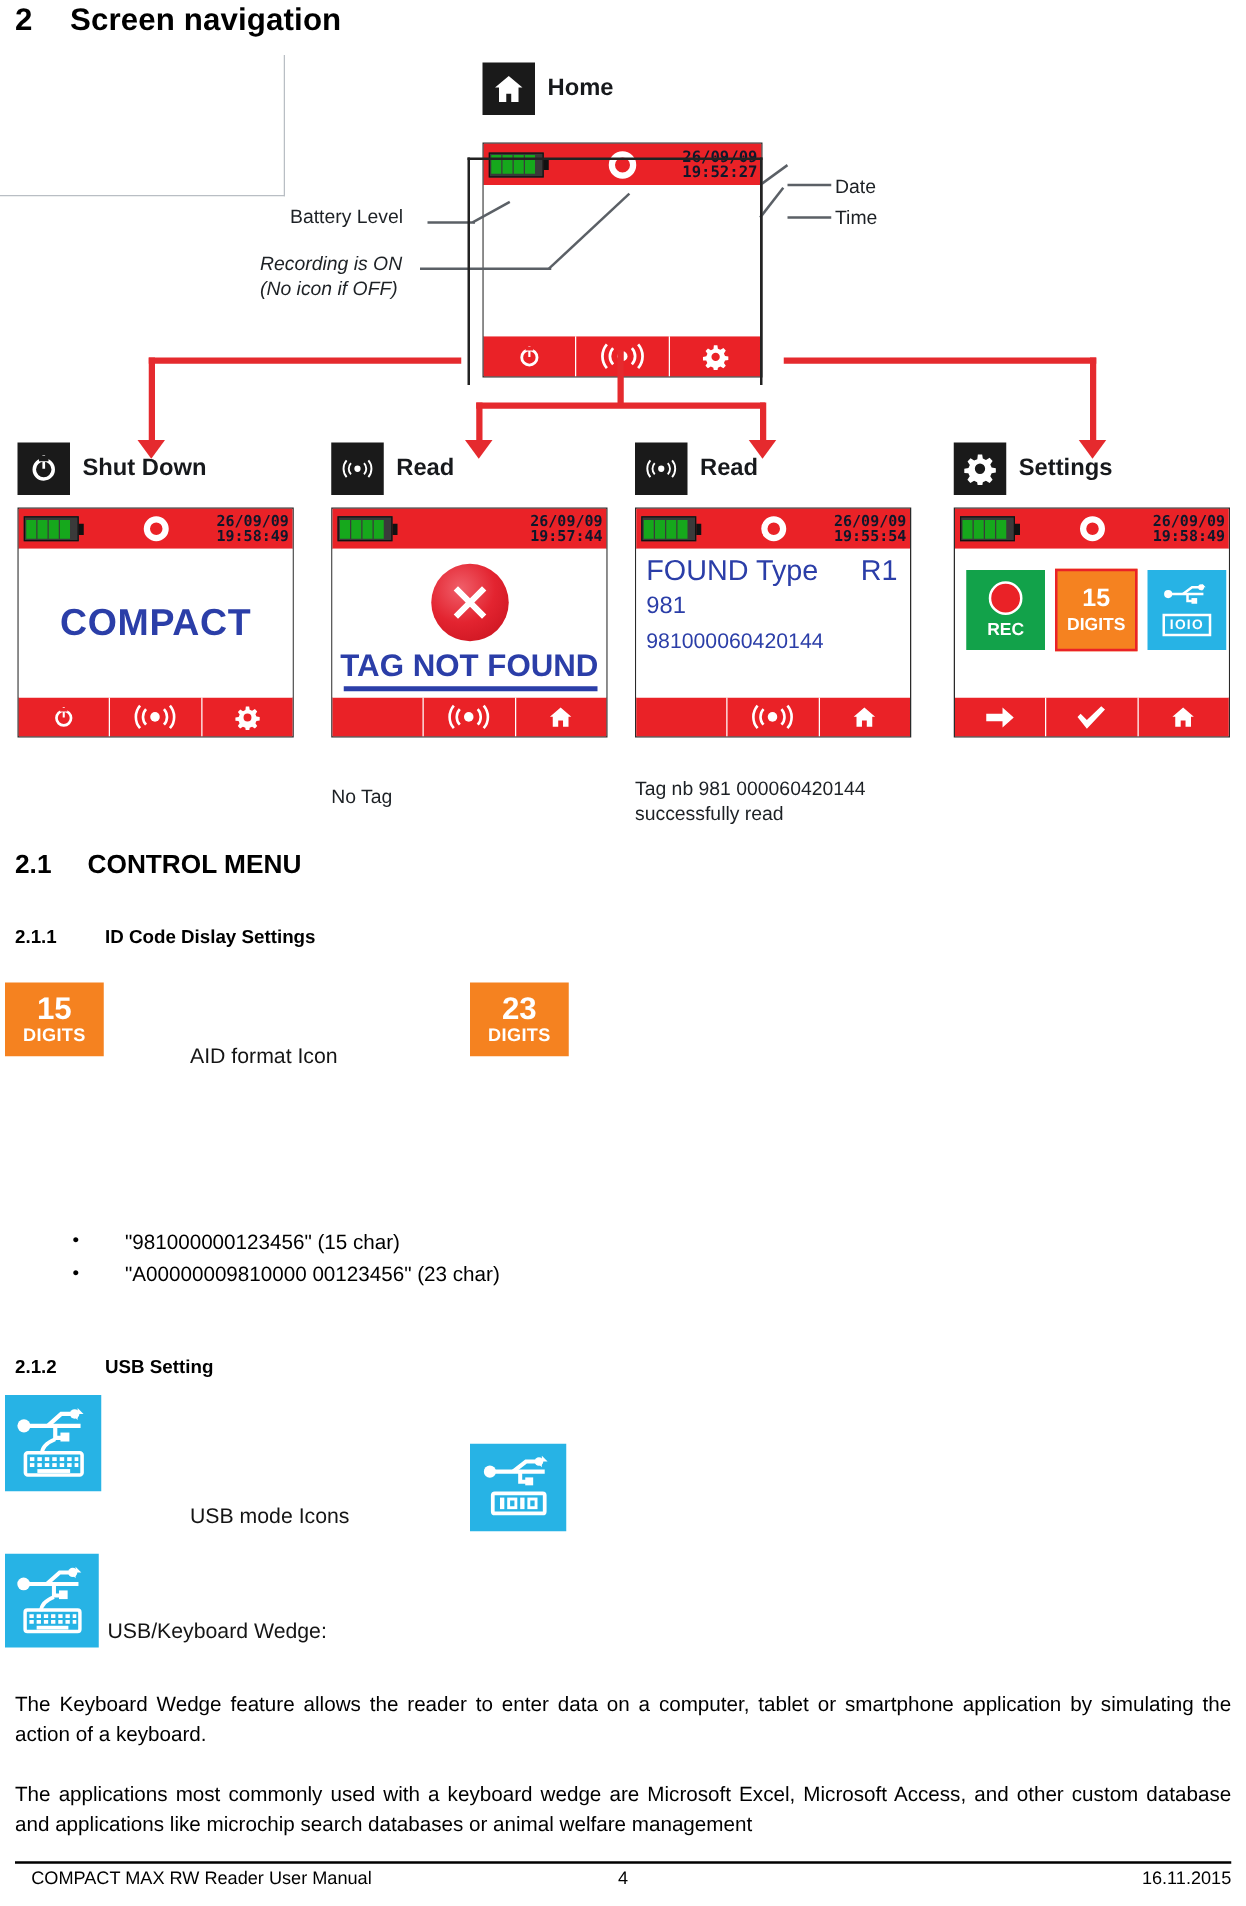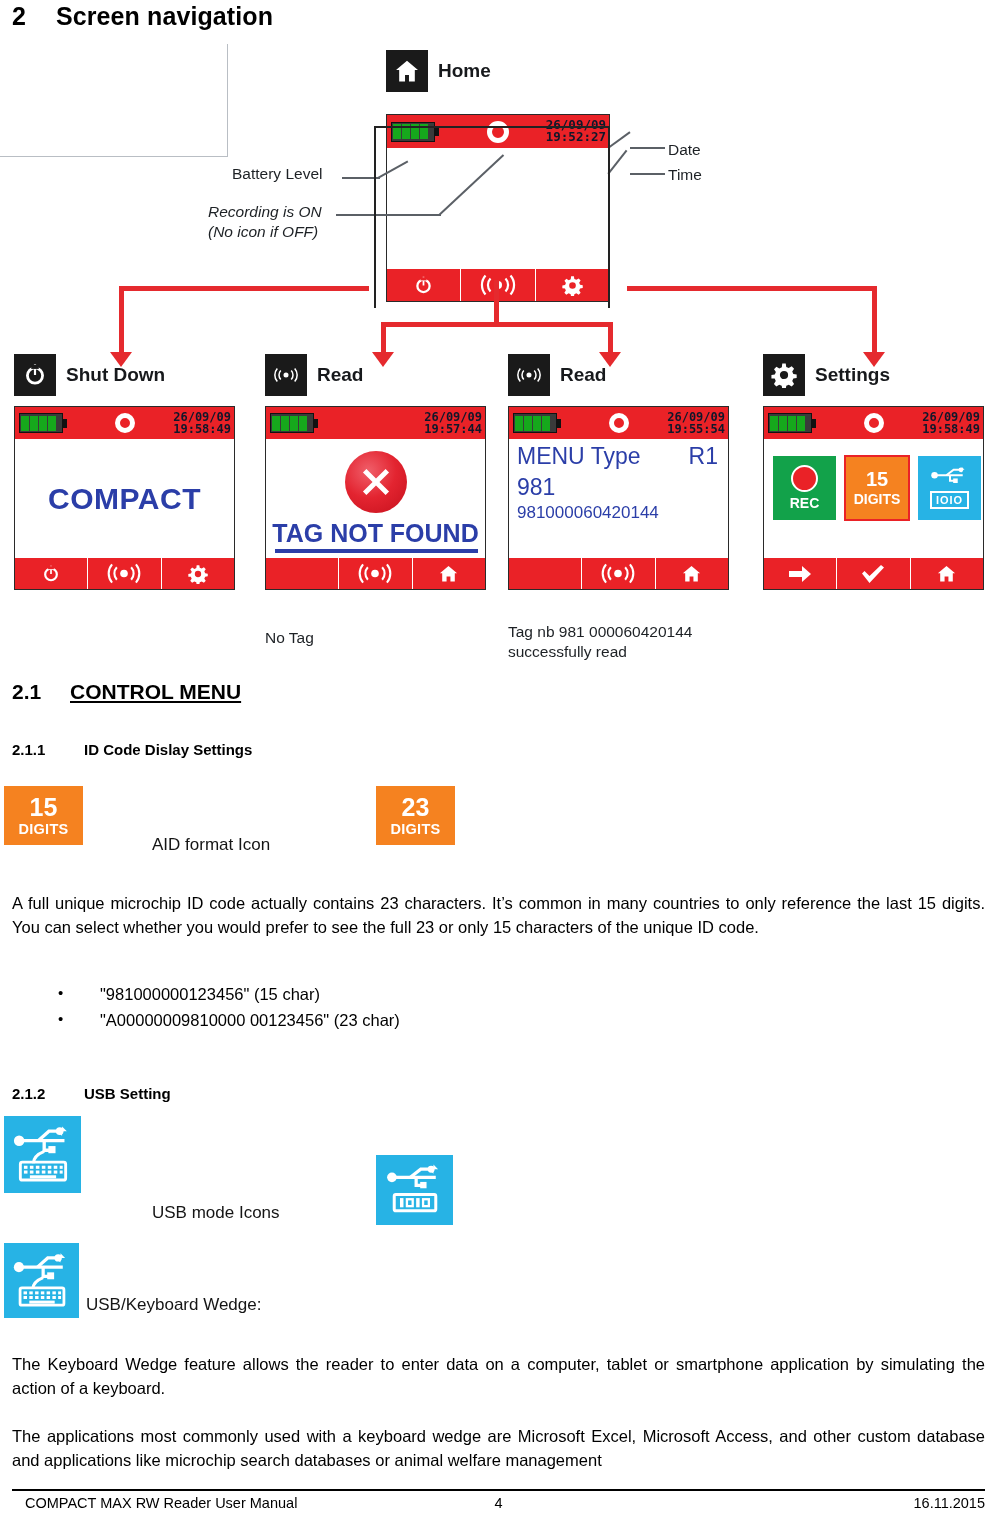--- a/index.html
+++ b/index.html
@@ -482,23 +482,23 @@
           </div>
           <div class="batt-tip" style="width:4px;height:9px;"></div>
         </div>
         <div class="rec-ring" style="width:20px;height:20px;border-width:5px;"></div>
         <div class="datetime" style="font-size:12px;">
           <div>26/09/09</div>
           <div>19:55:54</div>
         </div>
       </div>
       <div class="scr-body">
-        <div class="scr-text" style="left:8px; top:4px; font-size:23px; font-weight:normal;">MENU Type</div>
+        <div class="scr-text" style="left:8px; top:4px; font-size:23px; font-weight:normal;">FOUND Type</div>
         <div class="scr-text" style="right:10px; top:4px; font-size:23px; font-weight:normal;">R1</div>
-        <div class="scr-text" style="left:8px; top:35px; font-size:23px; font-weight:normal;">981</div>
+        <div class="scr-text" style="left:8px; top:35px; font-size:19px; font-weight:normal;">981</div>
         <div class="scr-text" style="left:8px; top:64px; font-size:17px; font-weight:normal;">981000060420144</div>
       </div>
       <div class="scr-nav" style="height:31px;">
         <div></div>
         <div>
           <svg width="44" height="21" viewBox="0 0 46 22">
               <circle cx="23" cy="11" r="4" fill="#fff"></circle>
               <path d="M15.5 4.5a9.5 9.5 0 0 0 0 13M30.5 4.5a9.5 9.5 0 0 1 0 13" stroke="#fff" stroke-width="2.2" fill="none"></path>
               <path d="M10.5 1.5a14.5 14.5 0 0 0 0 19M35.5 1.5a14.5 14.5 0 0 1 0 19" stroke="#fff" stroke-width="2.2" fill="none"></path>
             </svg>
@@ -577,39 +577,38 @@
         <div>
           <svg width="23" height="21" viewBox="0 0 24 24">
               <path d="M12 3.5 2.2 11.8h2.6V21h5.0v-5.6h4.4V21h5.0v-9.2h2.6z" fill="#fff"></path>
             </svg>
         </div>
       </div>
     </div>
 
   </div>
 
-  <div class="h2" style="top:680px;text-decoration:underline;">
+  <div class="h2" style="top:680px;">
     <span class="num">2.1</span><span>CONTROL MENU</span>
   </div>
 
   <div class="h3" style="top:741px;">
     <span class="num">2.1.1</span><span>ID Code Dislay Settings</span>
   </div>
 
   <div class="digits-icon" style="left:4px; top:786px;">
     <span class="n">15</span>
     <span class="d">DIGITS</span>
   </div>
   <div class="inline-note" style="left:152px; top:835px;">AID format Icon</div>
   <div class="digits-icon" style="left:376px; top:786px;">
     <span class="n">23</span>
     <span class="d">DIGITS</span>
   </div>
 
-  <div class="para" style="top:892px;">A full unique microchip ID code actually contains 23 characters. It’s common in many countries to only reference the last 15 digits. You can select whether you would prefer to see the full 23 or only 15 characters of the unique ID code.</div>
 
   <ul class="bullets" style="top:982px;">
     <li>"981000000123456" (15 char)</li>
     <li>"A00000009810000 00123456" (23 char)</li>
   </ul>
 
   <div class="h3" style="top:1085px;">
     <span class="num">2.1.2</span><span>USB Setting</span>
   </div>
 

